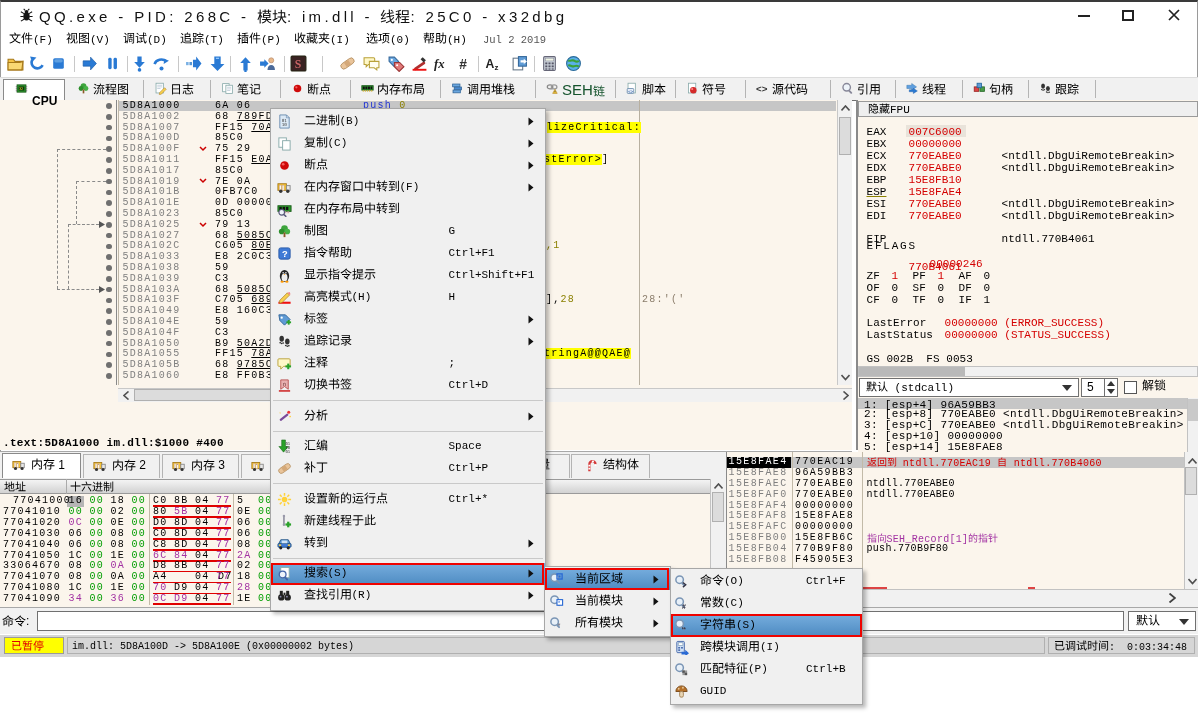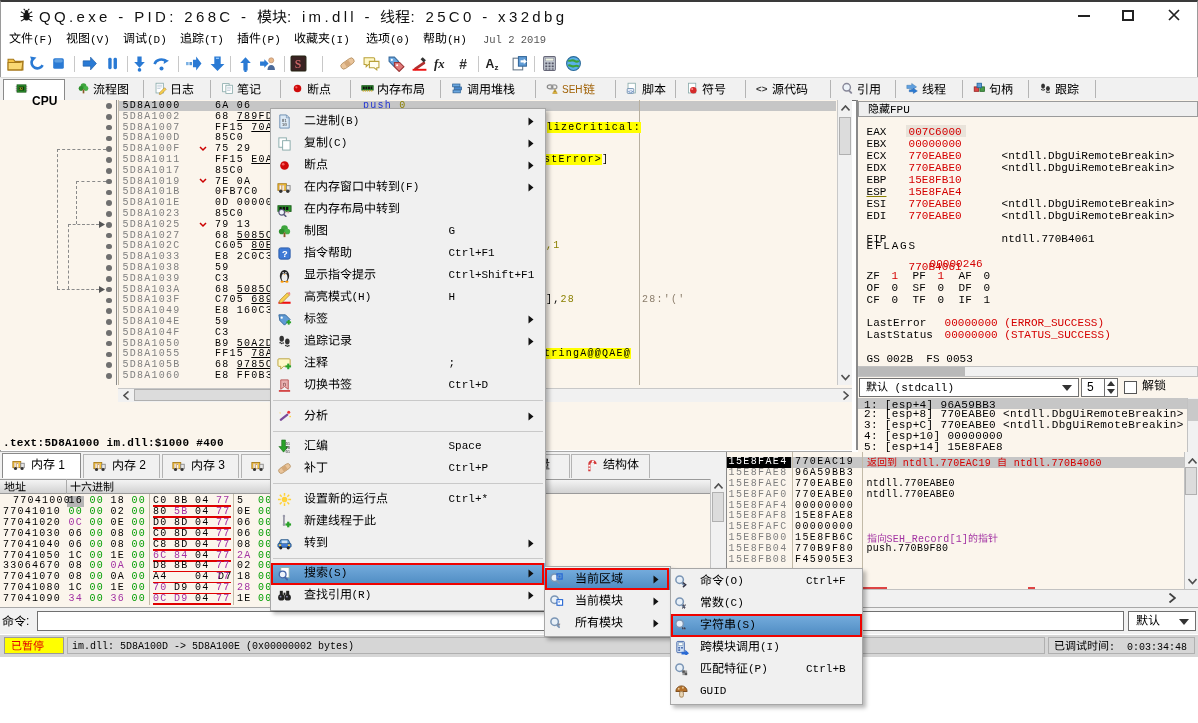--- a/index.html
+++ b/index.html
@@ -396,21 +396,21 @@
       <use href="#u5806" x="2000"></use>
       <use href="#u6808" x="3000"></use>
     </svg></div>
 <div class="a" style="left:615px;top:80px;width:1px;height:18px;background:#b4b4b4"></div>
 <svg class="icon" style="left:546px;top:81.5px" width="13" height="13" viewBox="0 0 16 16">
     <ellipse cx="5" cy="6" rx="3.4" ry="2.4" fill="none" stroke="#888" stroke-width="1.6"></ellipse>
     <ellipse cx="10" cy="6" rx="3.4" ry="2.4" fill="none" stroke="#999" stroke-width="1.6"></ellipse>
     <path d="M11 9l2.8 5h-5.6z" fill="#ffd23a" stroke="#a8791a" stroke-width=".7"></path>
     <rect x="10.6" y="10.8" width=".9" height="2" fill="#333"></rect>
   </svg>
-<div class="a" style="left:562px;top:82px;font-size:10px;height:15px;line-height:15px;color:#a16207"><span>SEH</span><svg class="k" style="vertical-align:-1.56px" width="12" height="12" viewBox="0 -880 1000 1000">
+<div class="a" style="left:562px;top:82px;font-size:15px;height:15px;line-height:15px;color:#14532d"><span>SEH</span><svg class="k" style="vertical-align:-1.56px" width="12" height="12" viewBox="0 -880 1000 1000">
       <use href="#u94FE" x="0"></use>
     </svg></div>
 <div class="a" style="left:675px;top:80px;width:1px;height:18px;background:#b4b4b4"></div>
 <svg class="icon" style="left:626px;top:81.5px" width="13" height="13" viewBox="0 0 16 16">
     <rect x="2.5" y="1.5" width="9" height="12" fill="#fff" stroke="#8aa"></rect>
     <rect x="1.5" y="8" width="8" height="6" rx="1" fill="#e8eef8" stroke="#68a"></rect>
     <text x="2.5" y="13" font-size="5.5" fill="#36a" font-family="monospace">&lt;&gt;</text>
   </svg>
 <div class="a" style="left:642px;top:82px;font-size:12px;height:15px;line-height:15px;color:#000"><svg class="k" style="vertical-align:-1.56px" width="24" height="12" viewBox="0 -880 2000 1000">
       <use href="#u811A" x="0"></use>

